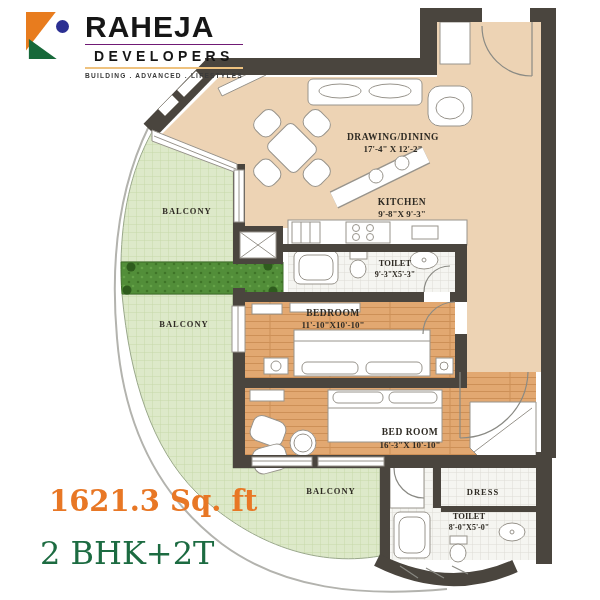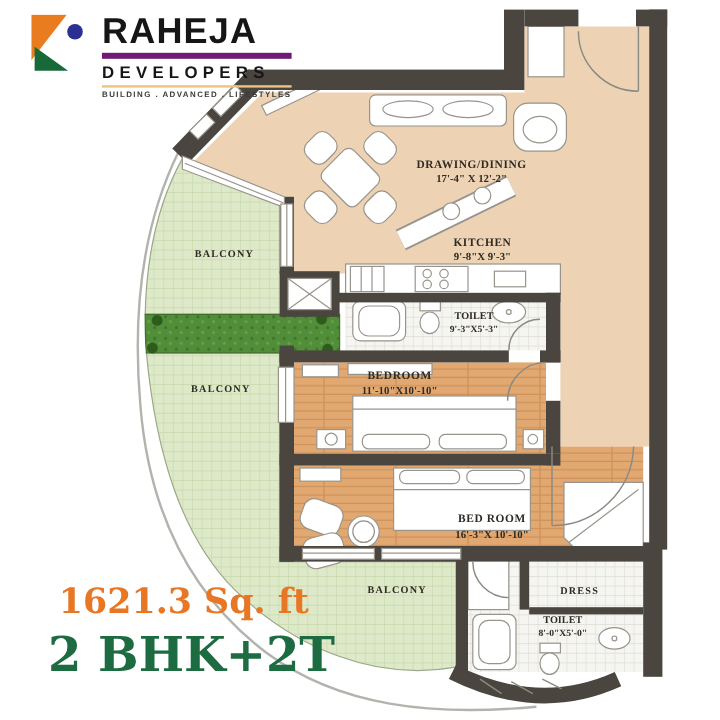--- a/index.html
+++ b/index.html
@@ -8,29 +8,29 @@
   .plan-svg{position:absolute;left:0;top:0;}
 
   
   .logo{position:absolute;left:26px;top:12px;display:flex;gap:11px;align-items:flex-start;}
   .logo-icon{width:48px;height:48px;position:relative;background:#fff;flex:0 0 auto;}
   .li-orange{position:absolute;inset:0;background:#e87c1e;clip-path:polygon(0 0,62% 0,0 80%);}
   .li-green{position:absolute;inset:0;background:#17693a;clip-path:polygon(6% 56%,64% 98%,6% 98%);}
   .li-dot{position:absolute;width:13px;height:13px;border-radius:50%;background:#2b2f92;left:30px;top:8px;}
   .logo-text{display:flex;flex-direction:column;}
   .brand{font-size:30px;font-weight:bold;letter-spacing:1px;color:#161616;line-height:1;
-         border-bottom:5px solid #701a75;padding-bottom:2px;}
-  .sub{font-size:14px;font-weight:bold;letter-spacing:4.4px;color:#161616;margin-top:3px;}
+         border-bottom:1px solid #701a75;padding-bottom:2px;}
+  .sub{font-size:14px;font-weight:bold;letter-spacing:4.4px;color:#161616;margin-top:3px;text-align:center;}
   .tagline{font-size:6.6px;font-weight:bold;letter-spacing:1.2px;color:#3a3a3a;
            border-top:2px solid #eec27f;margin-top:3px;padding-top:3px;}
 
   
   .summary{position:absolute;left:40px;top:484px;}
   .area{font-family:"DejaVu Serif",serif;font-size:29px;font-weight:bold;color:#e87725;padding-left:9px;}
-  .bhk{font-family:"DejaVu Serif",serif;font-size:40px;font-weight:bold;color:#1c6b41;margin-top:4px;}
+  .bhk{font-family:"DejaVu Serif",serif;font-size:32px;font-weight:normal;color:#1c6b41;margin-top:16px;}
 
   text{font-family:"Liberation Serif",serif;font-weight:bold;fill:#2f2b24;}
 </style>
 </head>
 <body>
 
 <div class="stage">
 
   <svg class="plan-svg" width="600" height="600" viewBox="0 0 600 600">
     <defs>

